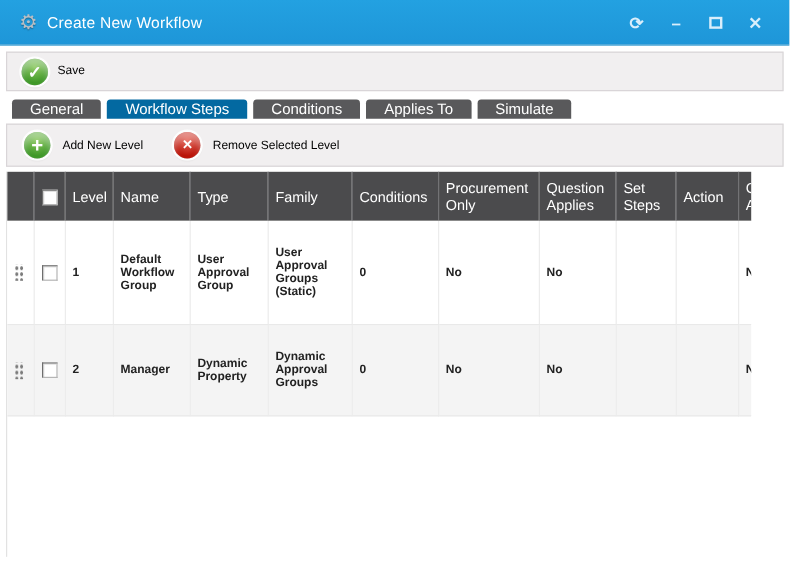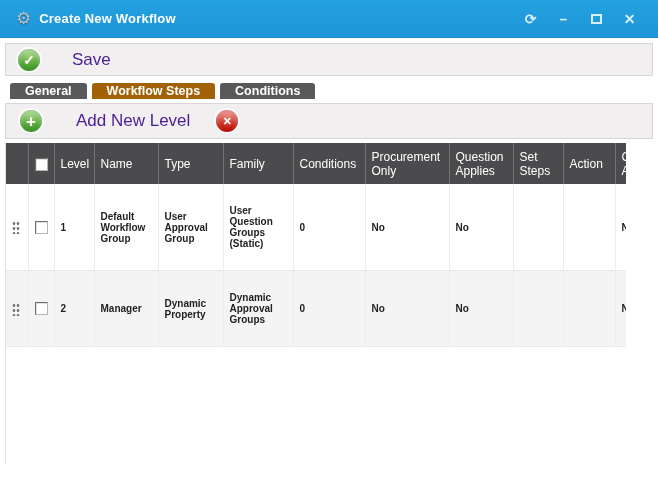--- a/index.html
+++ b/index.html
@@ -23,21 +23,21 @@
   }
   .titlebar .gear {
     font-size:17px;
     color:#b9bec4;
     text-shadow:0 1px 1px rgba(0,0,0,.35);
     margin-right:8px;
     line-height:1;
   }
   .titlebar .title {
     color:#ffffff;
-    font-weight:bold;
+    font-weight:normal;
     font-size:13px;
     letter-spacing:.2px;
     flex:1;
   }
   .win-controls { display:flex; align-items:center; gap:0; }
   .win-btn {
     width:33px; height:26px;
     display:flex; align-items:center; justify-content:center;
     color:#d9eefb;
     font-size:14px;
@@ -54,21 +54,21 @@
   .panel-x { margin:0 5px; }
   .toolbar {
     background:#f1eff0;
     border:1px solid #d9d5d8;
     display:flex;
     align-items:center;
     gap:8px;
   }
   .toolbar.save-bar { margin-top:5px; height:33px; padding:0 12px; }
   .toolbar.level-bar { height:36px; padding:0 14px; gap:10px; }
-  .tool-label { color:#4c1d95; font-size:17px;margin-left:24px; }
+  .tool-label { color:#000000; font-size:10px; }
 
   .circle-icon {
     width:22px; height:22px;
     border-radius:50%;
     display:flex; align-items:center; justify-content:center;
     color:#fff; font-weight:bold;
     box-shadow:0 0 0 2px #fdfdfd, 0 1px 2px rgba(0,0,0,.4), inset 0 5px 6px rgba(255,255,255,.45);
     line-height:1;
     flex:0 0 auto;
   }
@@ -77,33 +77,32 @@
   .circle-icon.check { font-size:14px; }
   .circle-icon.plus  { font-size:17px; }
   .circle-icon.xmark { font-size:11px; }
 
   
   .tabs {
     display:flex;
     gap:5px;
     margin:7px 0 4px 10px;
     height:16px;
-    font-weight:bold;
   }
   .tab {
     background:#59595b;
     color:#ffffff;
     font-size:12.5px;
     padding:0 15px;
     display:flex; align-items:center;
     border-radius:3px 3px 0 0;
     cursor:default;
     white-space:nowrap;
   }
-  .tab.active { background:#a16207; }
+  .tab.active { background:#0369a1; }
 
   
   .grid-wrap {
     margin-left:5px;
     width:621px;
     height:321px;
     overflow:hidden;
     border-left:1px solid #e2e2e2;
     margin-top:4px;
   }
@@ -178,27 +177,30 @@
   <div class="toolbar save-bar">
     <span class="circle-icon green check">✓</span>
     <span class="tool-label">Save</span>
   </div>
 </div>
 
 <div class="tabs">
   <span class="tab">General</span>
   <span class="tab active">Workflow Steps</span>
   <span class="tab">Conditions</span>
+  <span class="tab">Applies To</span>
+  <span class="tab">Simulate</span>
 </div>
 
 <div class="panel-x">
   <div class="toolbar level-bar">
     <span class="circle-icon green plus">+</span>
     <span class="tool-label">Add New Level</span>
     <span class="circle-icon red xmark" style="margin-left:16px;">✕</span>
+    <span class="tool-label">Remove Selected Level</span>
   </div>
 </div>
 
 <div class="grid-wrap">
   <table class="grid">
     <colgroup>
       <col style="width:22px">
         <col style="width:26px">
         <col style="width:40px">
       <col style="width:64px">
@@ -227,21 +229,21 @@
         <th>Custom Action(s)</th>
       </tr>
     </thead>
     <tbody>
       <tr class="r0">
         <td><span class="grip"></span></td>
         <td><span class="checkbox"></span></td>
         <td>1</td>
         <td>Default Workflow Group</td>
         <td>User Approval Group</td>
-        <td>User Question Groups (Static)</td>
+        <td>User Approval Groups (Static)</td>
         <td>0</td>
         <td>No</td>
         <td>No</td>
         <td></td>
         <td></td>
         <td>No</td>
       </tr>
       <tr class="r1">
         <td><span class="grip"></span></td>
         <td><span class="checkbox"></span></td>

